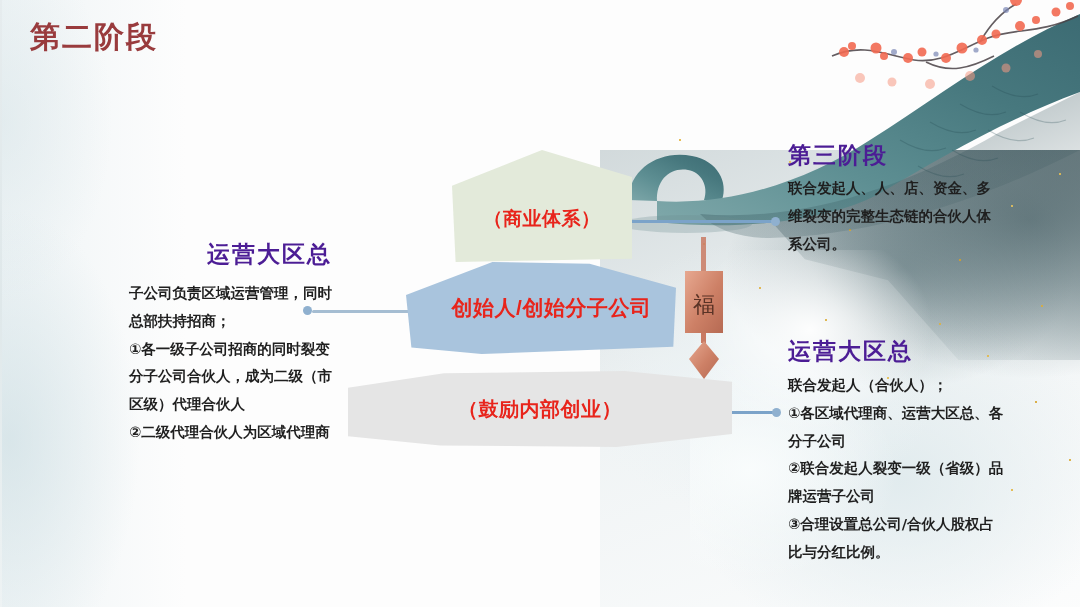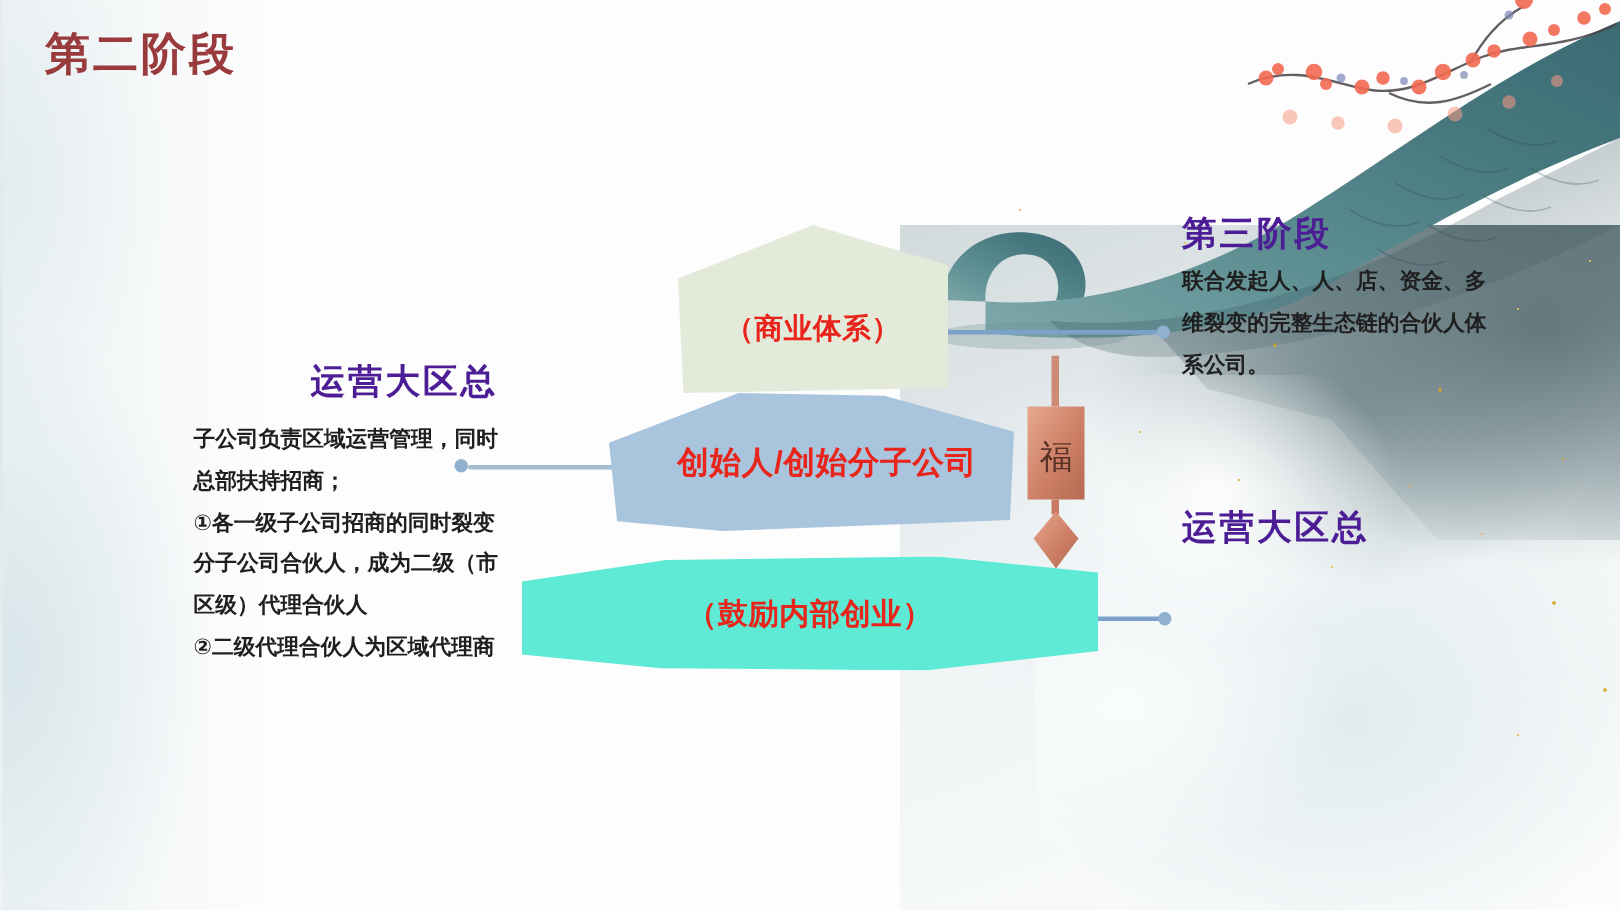--- a/index.html
+++ b/index.html
@@ -88,21 +88,21 @@
   }
   #shape-top .shape-label{font-size:19px;margin-top:26px;}
   #shape-mid{
     left:406px;top:262px;width:270px;height:92px;
     background:#a9c4dd;
     clip-path:polygon(0% 36%, 32% 0%, 68% 2%, 100% 28%, 99% 92%, 28% 100%, 2% 93%);
   }
   #shape-mid .shape-label{font-size:21px;margin-left:21px;}
   #shape-bot{
     left:348px;top:371px;width:384px;height:76px;
-    background:#5eead4;
+    background:#e5e5e5;
     clip-path:polygon(0% 22%, 25% 3%, 72% 0%, 100% 14%, 100% 83%, 70% 100%, 24% 98%, 0% 86%);
   }
   #shape-bot .shape-label{font-size:20px;}
 
   
   .connector{position:absolute;height:3px;background:#7ba3c9;border-radius:2px;}
   .conn-dot{position:absolute;width:9px;height:9px;border-radius:50%;background:#8fb0cf;}
 
   #conn-top{left:623px;top:220px;width:152px;}
   #conn-top-dot{left:771px;top:217px;}
@@ -254,14 +254,18 @@
 
   <div class="stage-heading" id="stage2-heading">运营大区总</div>
   <div class="stage-body" id="stage2-body">子公司负责区域运营管理，同时总部扶持招商；
 ①各一级子公司招商的同时裂变分子公司合伙人，成为二级（市区级）代理合伙人
 ②二级代理合伙人为区域代理商</div>
 
   <div class="stage-heading" id="stage3-heading">第三阶段</div>
   <div class="stage-body" id="stage3-body">联合发起人、人、店、资金、多维裂变的完整生态链的合伙人体系公司。</div>
 
   <div class="stage-heading" id="stage1-heading">运营大区总</div>
+  <div class="stage-body" id="stage1-body">联合发起人（合伙人）；
+①各区域代理商、运营大区总、各分子公司
+②联合发起人裂变一级（省级）品牌运营子公司
+③合理设置总公司/合伙人股权占比与分红比例。</div>
 
 </div>
 
 </body></html>

